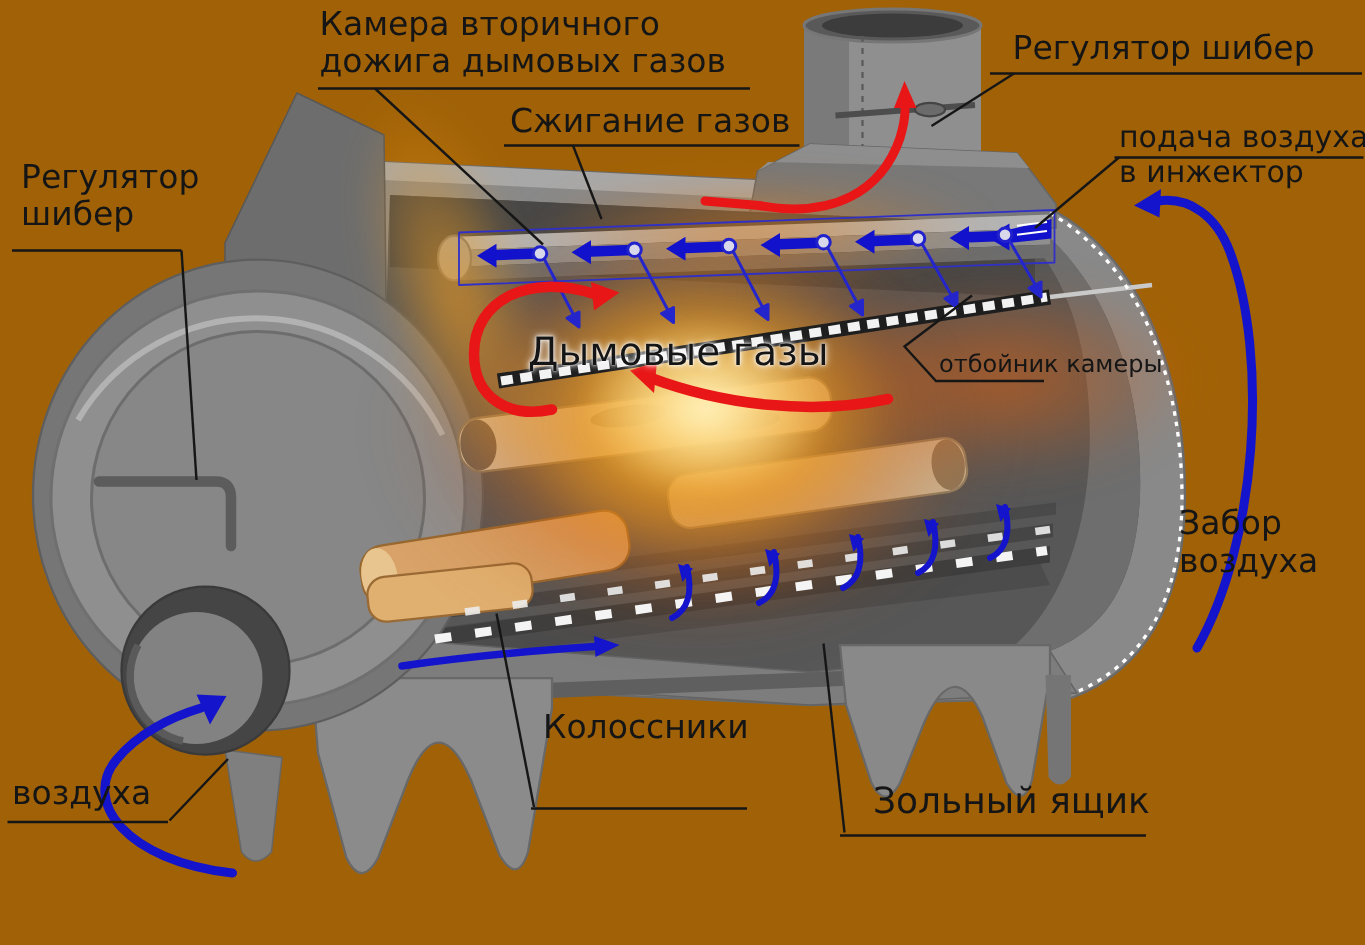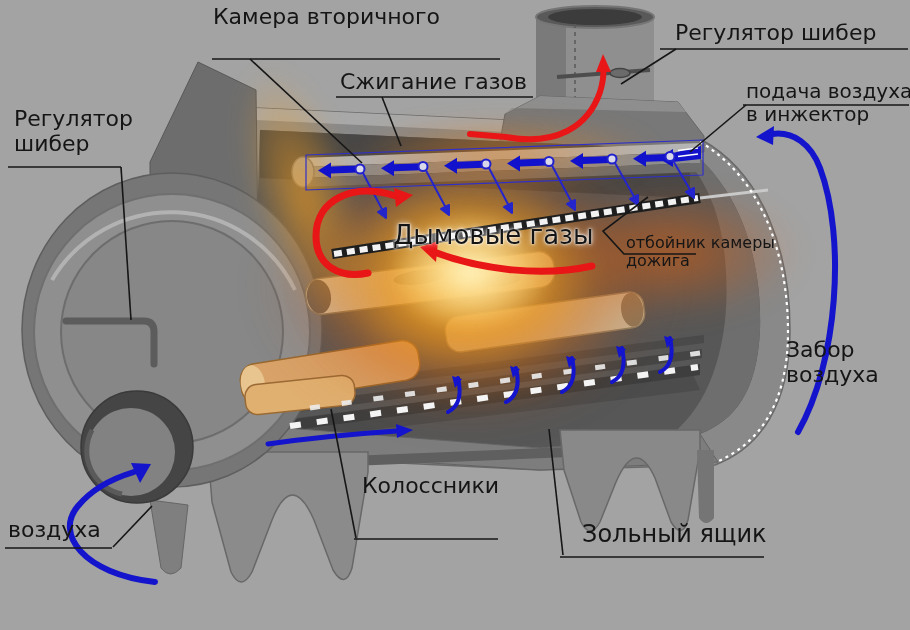--- a/index.html
+++ b/index.html
@@ -1,22 +1,22 @@
 <!DOCTYPE html>
 <html><head>
 <meta charset="utf-8">
 <style>
   html,body{margin:0;padding:0;background:#fff;}
-  #stage{position:relative;width:910px;height:630px;background:#a3a3a3;overflow:hidden;
+  #stage{position:relative;width:910px;height:630px;background:#a16207;overflow:hidden;
          font-family:"DejaVu Sans","Liberation Sans",sans-serif;}
   #stage svg{position:absolute;left:0;top:0;}
   .fire{position:absolute;border-radius:50%;pointer-events:none;}
   .lbl{position:absolute;color:#151515;white-space:nowrap;line-height:1.15;}
   .lbl .ln{display:block;}
-  .halo{text-shadow:0 0 6px rgba(255,255,255,.95),0 0 3px rgba(255,255,255,.95),0 0 1px #fff;margin-left:41px;}
+  .halo{text-shadow:0 0 6px rgba(255,255,255,.95),0 0 3px rgba(255,255,255,.95),0 0 1px #fff;}
 </style>
 </head>
 <body>
 
 <div id="stage">
 
   <svg width="910" height="630" viewBox="0 0 910 630">
 
     <g>
       <rect x="536" y="14" width="118" height="102" fill="#8f8f8f"></rect>
@@ -234,20 +234,21 @@
         <line x1="356" y1="538" x2="331" y2="409"></line>
       <line x1="560" y1="557" x2="764" y2="557"></line>
         <line x1="563" y1="555" x2="549" y2="429"></line>
       <line x1="5" y1="548" x2="112" y2="548"></line>
         <line x1="113" y1="547" x2="152" y2="506"></line>
     </g>
   </svg>
 
   <div class="lbl" style="left:213px;top:4px;font-size:22px;">
     <span class="ln">Камера вторичного</span>
+    <span class="ln">дожига дымовых газов</span>
   </div>
 
   <div class="lbl" style="left:340px;top:69px;font-size:22px;text-align:center;">
     <span class="ln">Сжигание газов</span>
   </div>
 
   <div class="lbl" style="left:675px;top:20px;font-size:22px;">
     <span class="ln">Регулятор шибер</span>
   </div>
 
@@ -256,21 +257,20 @@
     <span class="ln">в инжектор</span>
   </div>
 
   <div class="lbl" style="left:14px;top:106px;font-size:22px;">
     <span class="ln">Регулятор</span>
     <span class="ln">шибер</span>
   </div>
 
   <div class="lbl" style="left:626px;top:234px;font-size:16px;">
     <span class="ln">отбойник камеры</span>
-    <span class="ln">дожига</span>
   </div>
 
   <div class="lbl halo" style="left:352px;top:221px;font-size:26px;">
     <span class="ln">Дымовые газы</span>
   </div>
 
   <div class="lbl" style="left:786px;top:337px;font-size:22px;">
     <span class="ln">Забор</span>
     <span class="ln">воздуха</span>
   </div>

